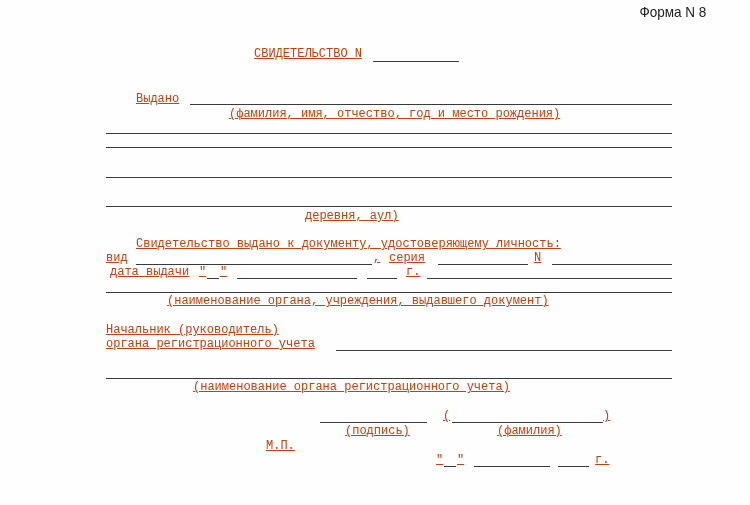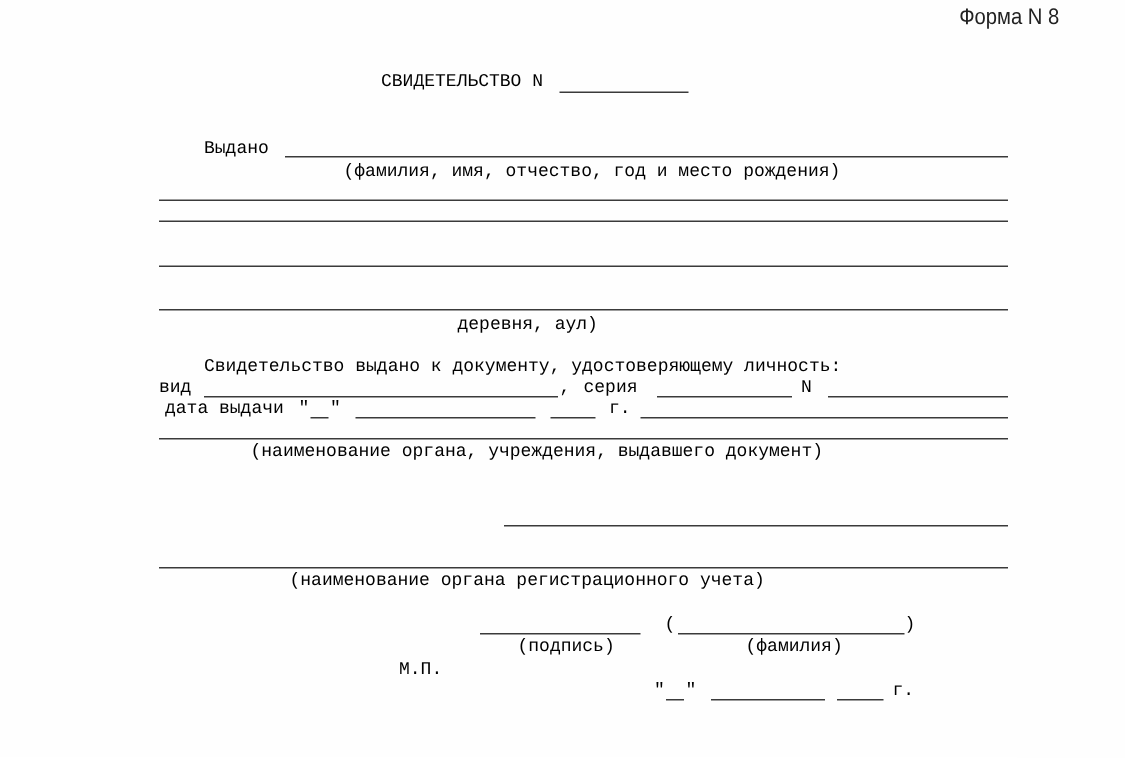--- a/index.html
+++ b/index.html
@@ -1,18 +1,18 @@
 <!DOCTYPE html>
 <html><head>
   <meta charset="utf-8">
   <style>
     html, body { margin: 0; padding: 0; background: #ffffff; }
     body { width: 750px; height: 505px; position: relative; overflow: hidden; }
     .page { position: absolute; left: 0; top: 0; width: 750px; height: 505px; background: #fefefe; }
-    .mono { font-family: "Liberation Mono", "DejaVu Sans Mono", monospace; font-size: 12px; color: #000000; white-space: pre; line-height: 14px; }
+    .mono { font-family: "Liberation Mono", "DejaVu Sans Mono", monospace; font-size: 12px; color: #c2410c; white-space: pre; line-height: 14px; text-decoration: underline; }
     .t { position: absolute; }
     .form-no { position: absolute; right: 44px; top: 3px; font-family: "Liberation Sans", sans-serif; font-size: 15px; color: #222; transform: scaleX(0.9); transform-origin: right; }
     .line { position: absolute; height: 0; border-top: 1px solid #3a3a3a; }
     .squiggle { text-decoration: underline wavy #6fae6f; text-decoration-thickness: 1px; text-underline-offset: 2px; }
   </style>
 </head>
 <body>
 
 <div class="page">
 
@@ -47,20 +47,22 @@
   <div class="line" style="left:207px; top:278px; width:12px;"></div>
   <div class="t mono" style="left:220px; top:265px;">"</div>
   <div class="line" style="left:237px; top:278px; width:120px;"></div>
   <div class="line" style="left:367px; top:278px; width:30px;"></div>
   <div class="t mono" style="left:406px; top:265px;">г.</div>
   <div class="line" style="left:427px; top:278px; width:245px;"></div>
 
   <div class="line" style="left:106px; top:292px; width:566px;"></div>
   <div class="t mono" style="left:167px; top:294px;">(наименование органа, учреждения, выдавшего документ)</div>
 
+  <div class="t mono" style="left:106px; top:323px;">Начальник (руководитель)</div>
+  <div class="t mono" style="left:106px; top:337px;">органа регистрационного учета</div>
   <div class="line" style="left:336px; top:350px; width:336px;"></div>
 
   <div class="line" style="left:106px; top:378px; width:566px;"></div>
   <div class="t mono" style="left:193px; top:380px;">(наименование органа регистрационного учета)</div>
 
   <div class="line" style="left:320px; top:422px; width:107px;"></div>
   <div class="t mono" style="left:443px; top:409px;">(</div>
   <div class="line" style="left:452px; top:422px; width:151px;"></div>
   <div class="t mono" style="left:603px; top:409px;">)</div>
 

